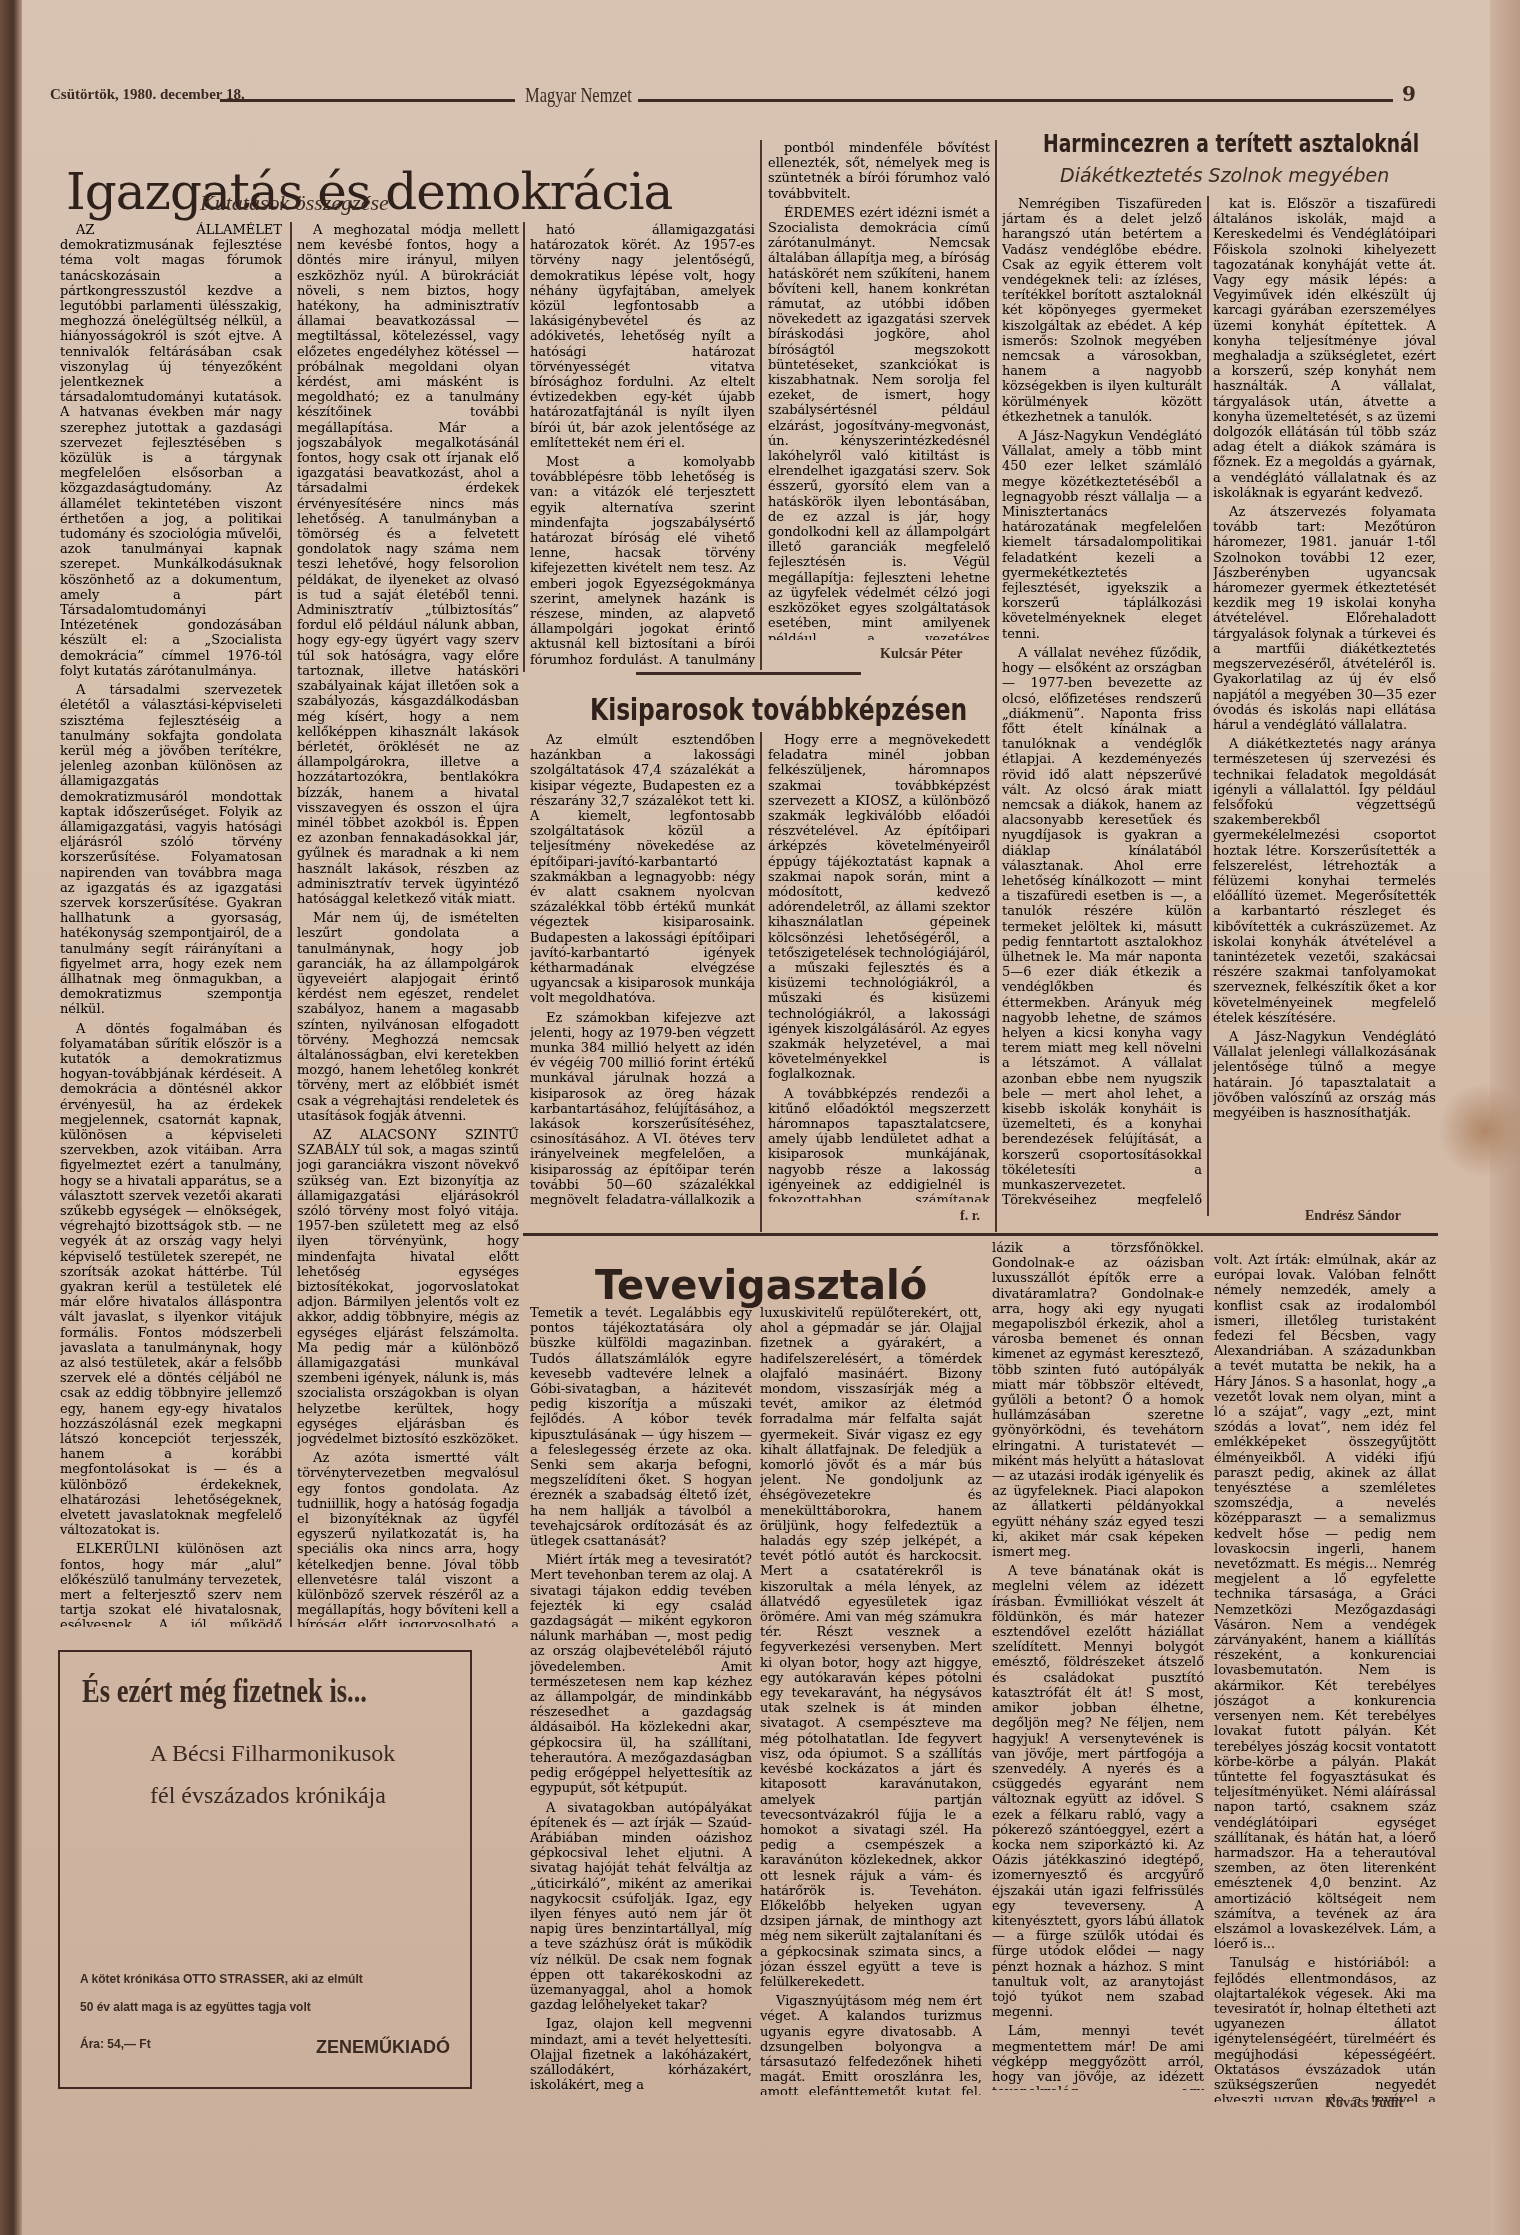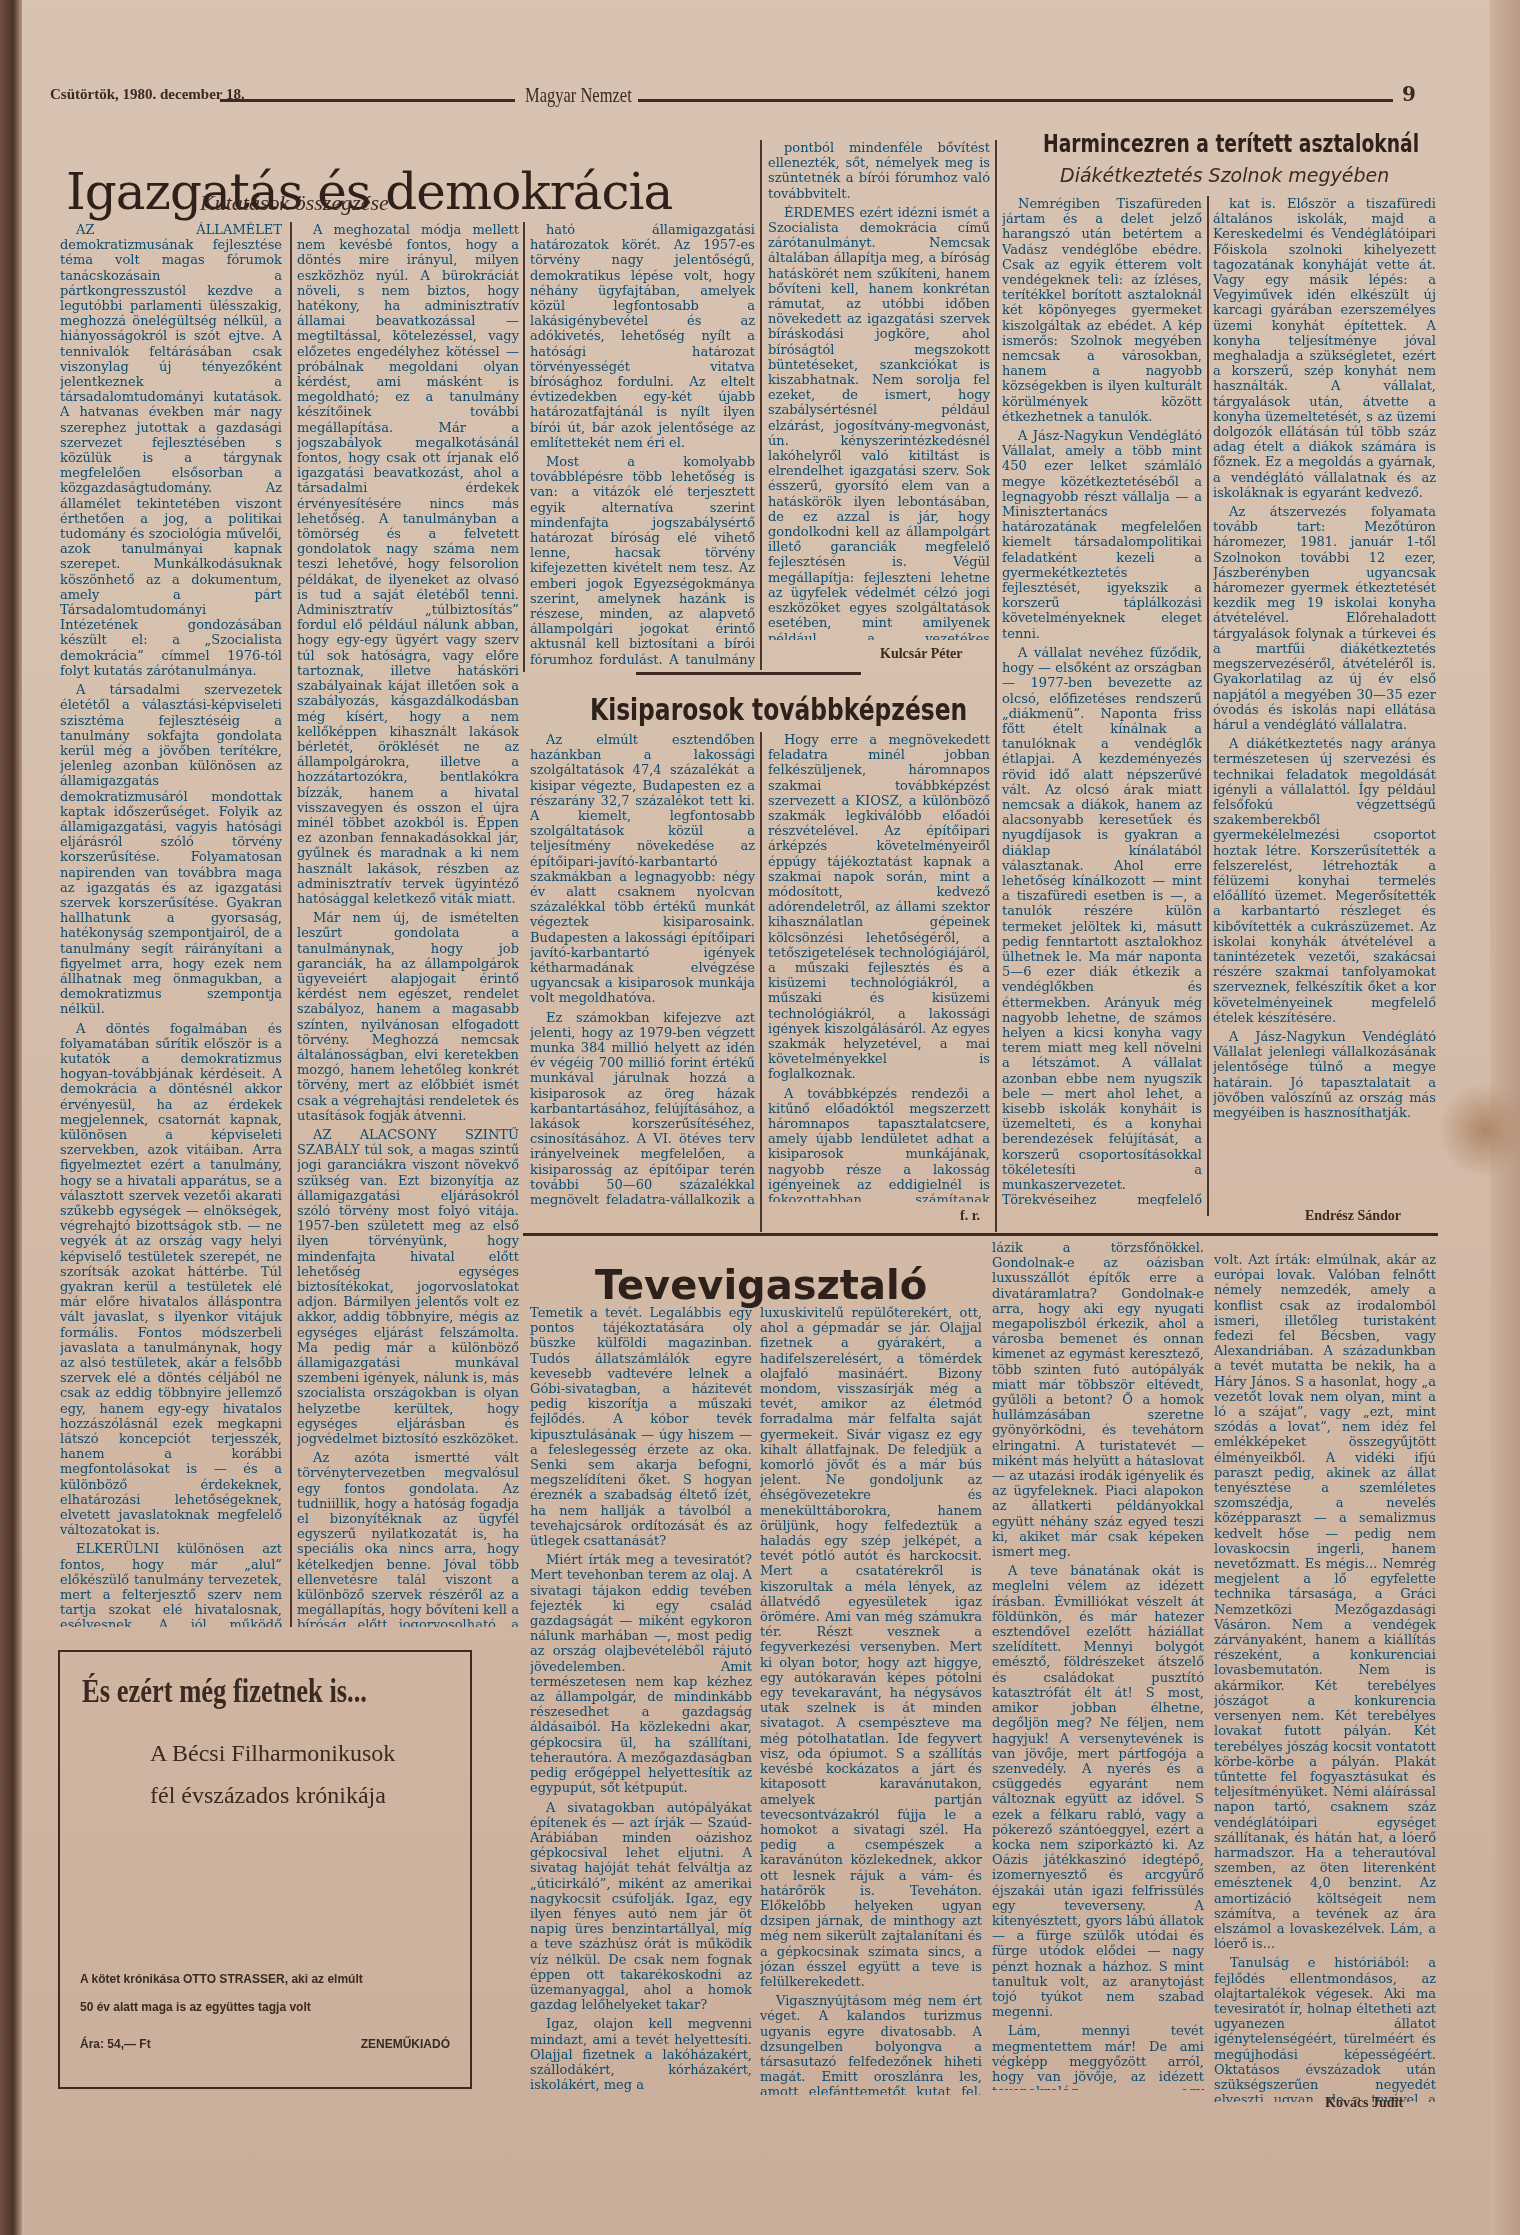--- a/index.html
+++ b/index.html
@@ -9,33 +9,33 @@
   .rightedge{position:absolute;right:0;top:0;width:30px;height:2235px;background:linear-gradient(90deg,#cdb3a0,#b99a86);}
   .abs{position:absolute;}
   .masthead{top:82px;left:50px;width:1370px;height:26px;}
   .masthead .date{position:absolute;left:0;top:4px;font-size:15px;font-weight:bold;font-family:"Liberation Serif",serif;}
   .masthead .rule1{position:absolute;left:170px;top:17px;width:295px;border-top:3px solid #3e2a22;}
   .masthead .paper{position:absolute;left:475px;top:0;font-size:22px;font-family:"Liberation Serif",serif;transform:scaleX(.75);transform-origin:left;}
   .masthead .rule2{position:absolute;left:588px;top:17px;width:755px;border-top:3px solid #3e2a22;}
   .masthead .page{position:absolute;left:1352px;top:0;font-size:20px;font-weight:bold;}
   .h1{font-family:"DejaVu Serif",serif;font-size:50px;font-weight:normal;letter-spacing:-1px;color:#2e201a;}
   .sub{font-family:"Liberation Serif",serif;font-style:italic;font-size:22px;}
-  .col{position:absolute;font-size:13px;line-height:15.2px;text-align:justify;font-family:"DejaVu Serif",serif;color:#0c4a6e;hyphens:auto;}
+  .col{position:absolute;font-size:13px;line-height:15.2px;text-align:justify;font-family:"DejaVu Serif",serif;color:#000000;hyphens:auto;}
   .col p{margin:0 0 4px 0;text-indent:16px;}
   .vrule{position:absolute;border-left:2px solid #4a362d;}
   .hrule{position:absolute;border-top:3px solid #3e2a22;}
   .byline{font-weight:bold;font-family:"Liberation Serif",serif;font-size:14px;}
   .sanshead{font-family:"DejaVu Sans",sans-serif;font-weight:bold;color:#2e201a;transform:scaleX(.78);transform-origin:left;}
   .ad{position:absolute;left:58px;top:1650px;width:410px;height:150px;border:2px solid #3e2a22;padding:0;}
   .ad .t1{position:absolute;left:22px;top:20px;font-family:"Liberation Serif",serif;font-weight:bold;font-size:34px;transform:scaleX(.78);transform-origin:left;white-space:nowrap;}
   .ad .t2{position:absolute;left:90px;top:80px;font-family:"Liberation Serif",serif;font-size:24px;line-height:42px;}
   .ad .items{position:absolute;left:90px;top:197px;font-family:"Liberation Serif",serif;font-weight:bold;font-size:13px;line-height:25px;}
   .ad .credit{position:absolute;left:20px;top:313px;font-family:"Liberation Sans",sans-serif;font-weight:bold;font-size:12px;line-height:28px;width:380px;}
   .ad .price{position:absolute;left:20px;top:385px;font-family:"Liberation Sans",sans-serif;font-weight:bold;font-size:12px;}
-  .ad .publisher{position:absolute;right:20px;top:385px;font-family:"Liberation Sans",sans-serif;font-weight:bold;font-size:12px;}
+  .ad .publisher{position:absolute;right:20px;top:385px;font-family:"Liberation Sans",sans-serif;font-weight:bold;font-size:18px;}
   .stain{position:absolute;border-radius:50%;background:radial-gradient(circle,#b08868 0%,rgba(176,136,104,0) 70%);}
 </style>
 </head>
 <body>
 
 <div class="edge"></div>
 <div class="sheet"></div>
 <div class="rightedge"></div>
 <div class="stain" style="left:1440px;top:1080px;width:90px;height:100px;"></div>
 

